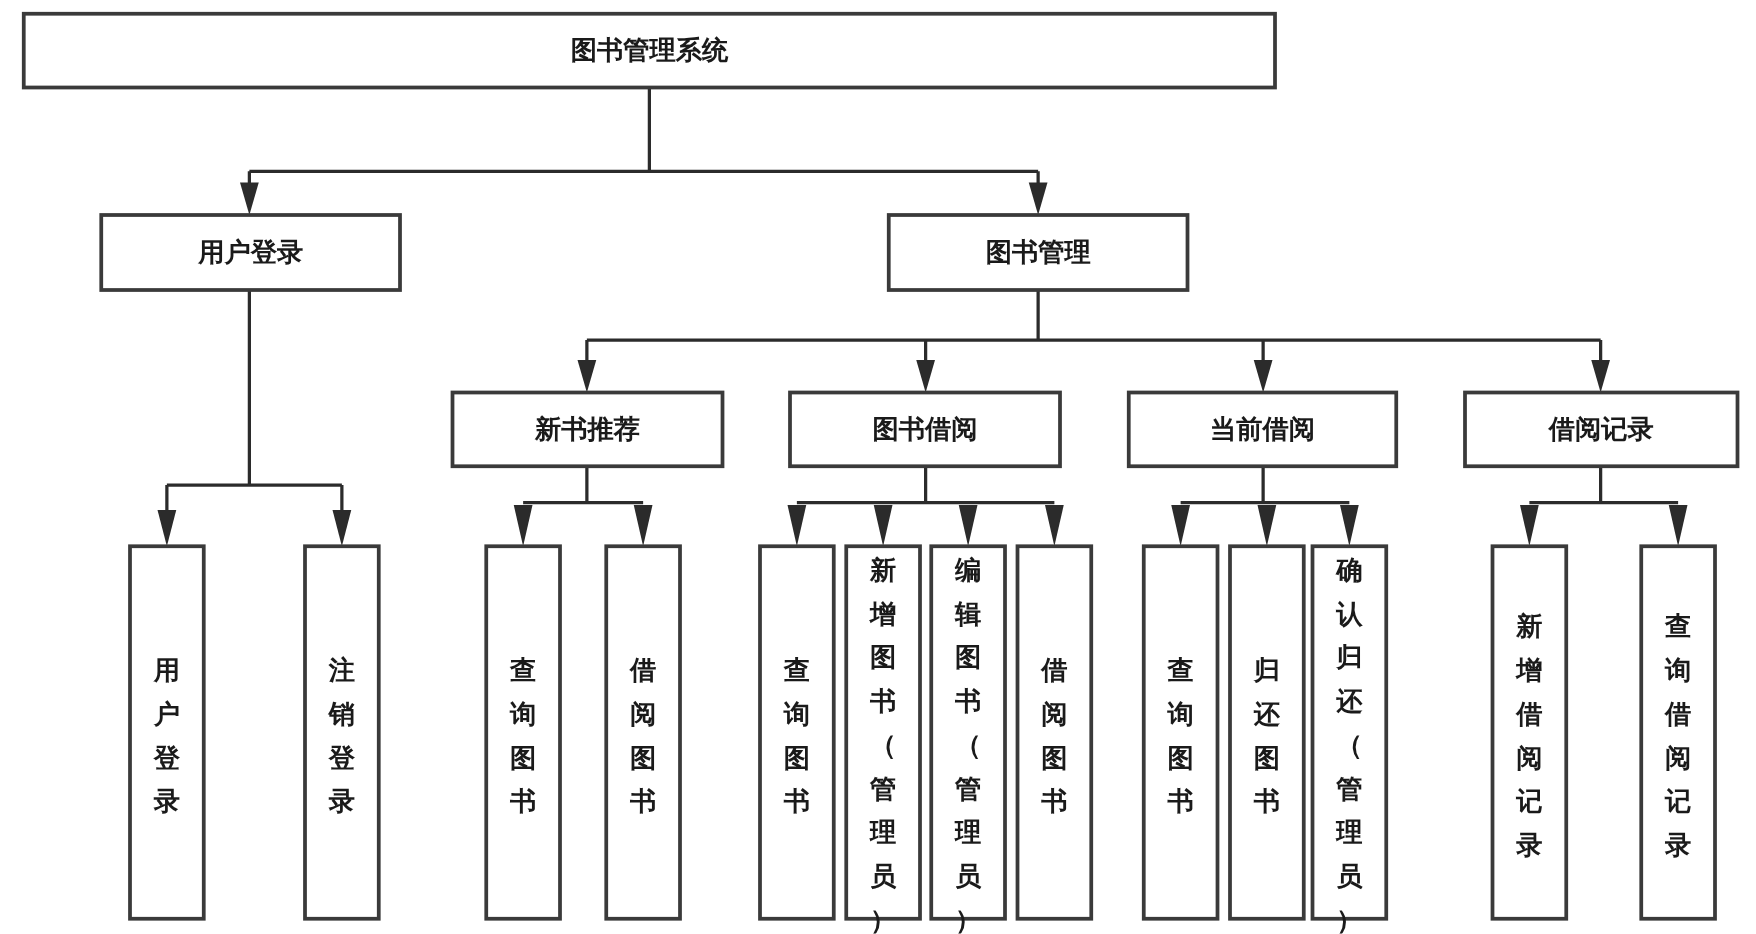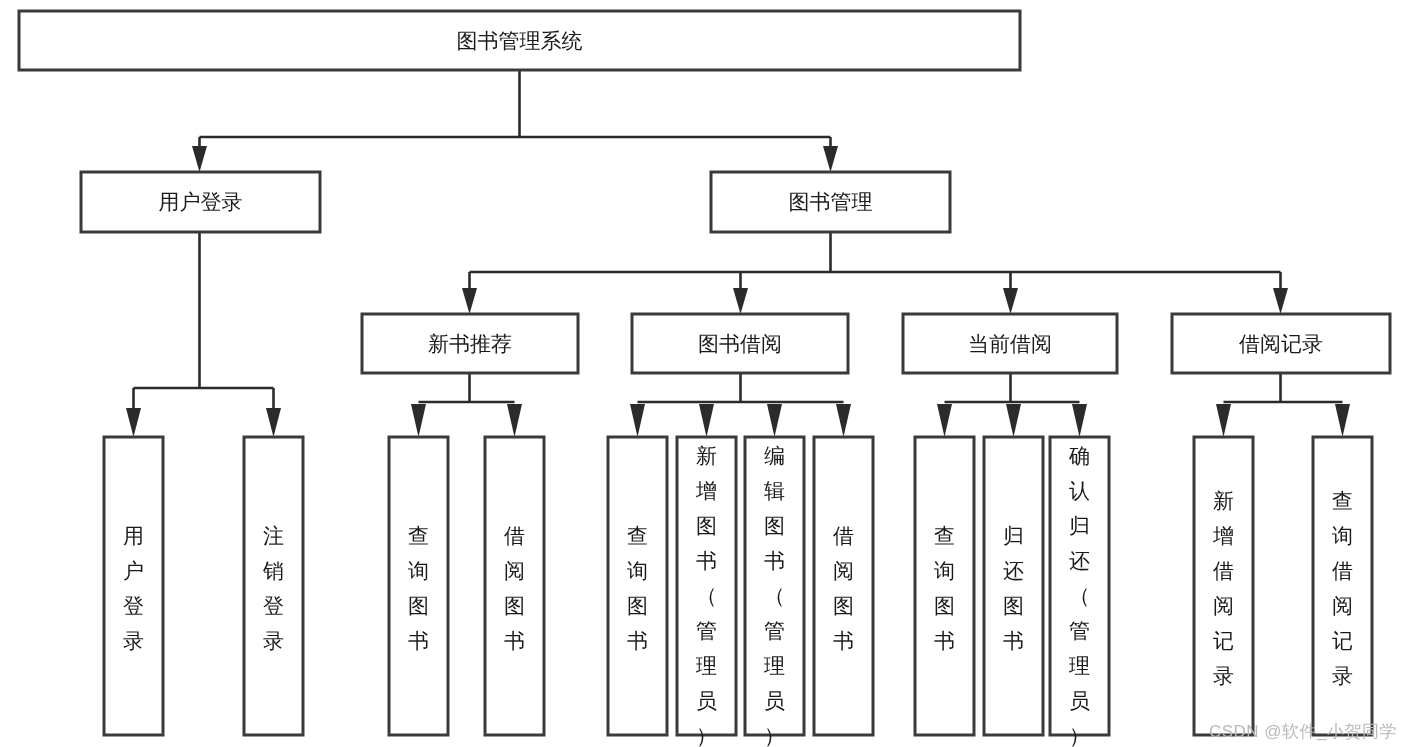--- a/index.html
+++ b/index.html
@@ -1,17 +1,17 @@
 <!DOCTYPE html>
 <html><head>
 <meta charset="utf-8">
 <style>
   html,body{margin:0;padding:0;background:#ffffff;}
   body{font-family:"Liberation Sans","DejaVu Sans",sans-serif;}
-  #stage{position:relative;width:1405px;height:747px;background:#ffffff;overflow:hidden;}
+  #stage{position:relative;width:1405px;height:747px;background:#ffffff;overflow:hidden;font-weight:bold;}
   #diagram{position:absolute;left:0;top:0;width:1405px;height:747px;}
   .node-rect{fill:#ffffff;stroke:#3a3a3a;stroke-width:3;}
   .conn{stroke:#2b2b2b;stroke-width:2.6;fill:none;stroke-linecap:butt;}
   .arrow-head{fill:#2b2b2b;stroke:none;}
   .node-label{font-family:"Liberation Sans","DejaVu Sans",sans-serif;fill:#1a1a1a;font-size:21px;text-anchor:middle;dominant-baseline:middle;}
   .leaf-label{font-family:"Liberation Sans","DejaVu Sans",sans-serif;fill:#1a1a1a;font-size:21px;text-anchor:middle;}
   .watermark{position:absolute;right:8px;bottom:4px;font-family:"Liberation Sans","DejaVu Sans",sans-serif;
     font-size:17px;color:#b9b9b9;letter-spacing:0.5px;white-space:nowrap;}
 </style>
 </head>
@@ -157,14 +157,13 @@
       <rect class="node-rect" x="1194" y="437" width="59" height="298"></rect>
       <text class="leaf-label" x="1223.5" y="0"><tspan x="1223.5" y="508.3">新</tspan><tspan x="1223.5" y="543.3">增</tspan><tspan x="1223.5" y="578.3">借</tspan><tspan x="1223.5" y="613.3">阅</tspan><tspan x="1223.5" y="648.3">记</tspan><tspan x="1223.5" y="683.3">录</tspan></text>
     </g>
     <g>
       <rect class="node-rect" x="1313" y="437" width="59" height="298"></rect>
       <text class="leaf-label" x="1342.5" y="0"><tspan x="1342.5" y="508.3">查</tspan><tspan x="1342.5" y="543.3">询</tspan><tspan x="1342.5" y="578.3">借</tspan><tspan x="1342.5" y="613.3">阅</tspan><tspan x="1342.5" y="648.3">记</tspan><tspan x="1342.5" y="683.3">录</tspan></text>
     </g>
 
   </svg>
 
-  <div class="watermark">CSDN @软件_小贺同学</div>
 </div>
 
 </body></html>

